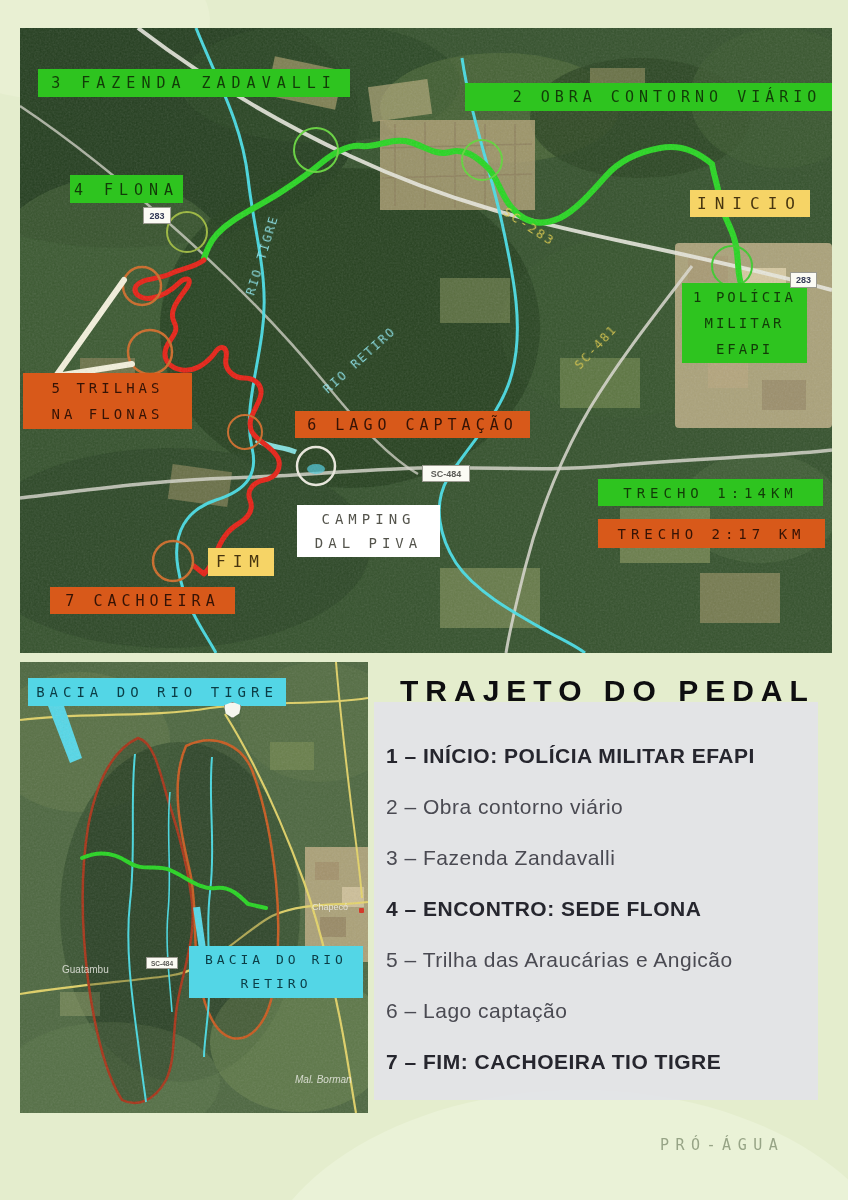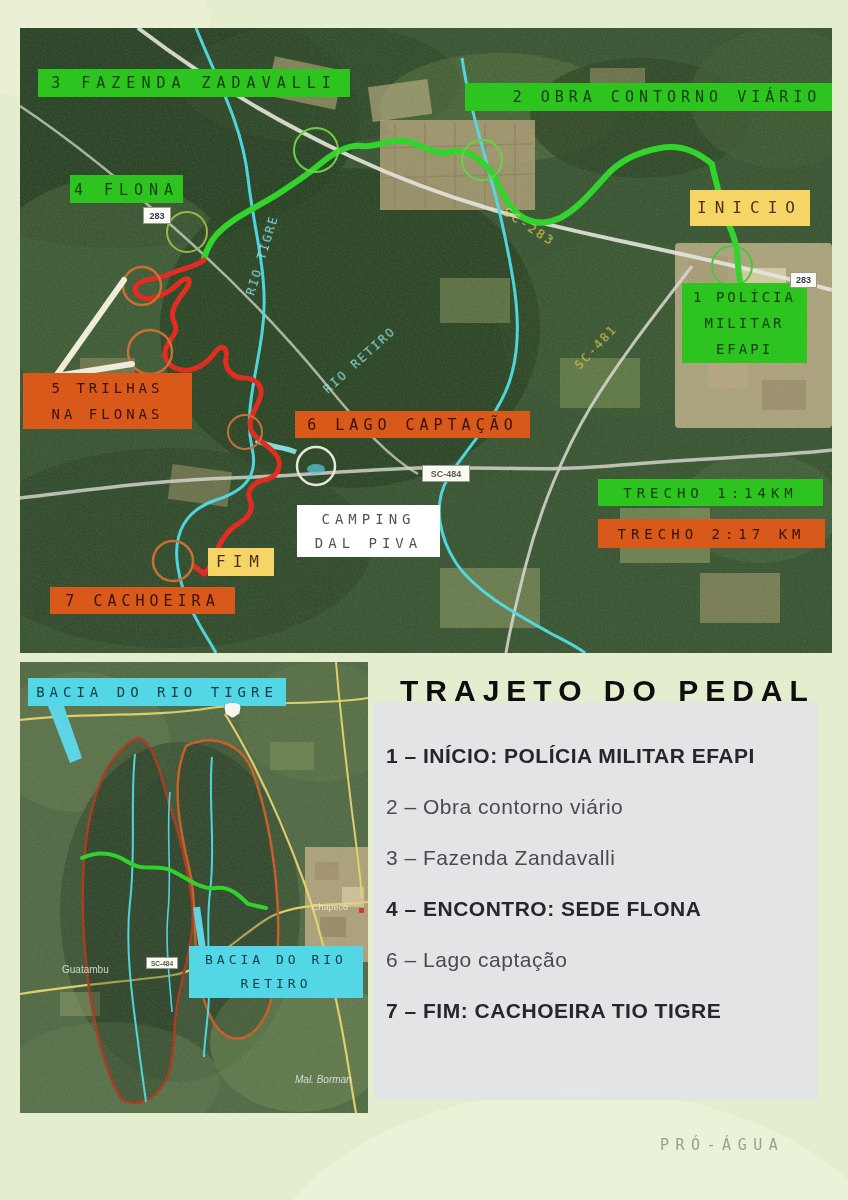--- a/index.html
+++ b/index.html
@@ -156,21 +156,21 @@
 
   <div class="tag green" style="left:18px;top:41px;width:312px;height:28px;font-size:15px;letter-spacing:6px;">
       <span>3 FAZENDA ZADAVALLI</span>
     </div>
   <div class="tag green" style="left:445px;top:55px;width:348px;height:28px;font-size:15px;letter-spacing:5px;padding-left:28px;">
       <span>2 OBRA CONTORNO VIÁRIO</span>
     </div>
   <div class="tag green" style="left:50px;top:147px;width:113px;height:28px;font-size:15px;letter-spacing:6px;justify-content:flex-end;">
       <span>4 FLONA</span>
     </div>
-  <div class="tag yellow" style="left:670px;top:162px;width:120px;height:36px;font-size:16px;letter-spacing:8px;">
+  <div class="tag yellow" style="left:670px;top:162px;width:120px;height:27px;font-size:16px;letter-spacing:8px;">
       <span>INICIO</span>
     </div>
   <div class="tag green" style="left:662px;top:255px;width:125px;height:80px;font-size:14px;letter-spacing:3px;">
     <span>1 POLÍCIA</span>
     <span>MILITAR</span>
     <span>EFAPI</span>
   </div>
   <div class="tag orange" style="left:3px;top:345px;width:169px;height:56px;font-size:14px;letter-spacing:4px;">
     <span>5 TRILHAS</span>
     <span>NA FLONAS</span>
@@ -281,17 +281,18 @@
     </div>
 </div>
 
 <h1 class="legend-title">TRAJETO DO PEDAL</h1>
 <div class="legend-panel"></div>
 <div class="legend-list">
   <div class="legend-item emph">1 – INÍCIO: POLÍCIA MILITAR EFAPI</div>
   <div class="legend-item">2 – Obra contorno viário</div>
   <div class="legend-item">3 – Fazenda Zandavalli</div>
   <div class="legend-item emph">4 – ENCONTRO: SEDE FLONA</div>
+  <div class="legend-item">5 – Trilha das Araucárias e Angicão</div>
   <div class="legend-item">6 – Lago captação</div>
   <div class="legend-item emph">7 – FIM: CACHOEIRA TIO TIGRE</div>
 </div>
 
 <div class="brand">PRÓ-ÁGUA</div>
 
 </body></html>

